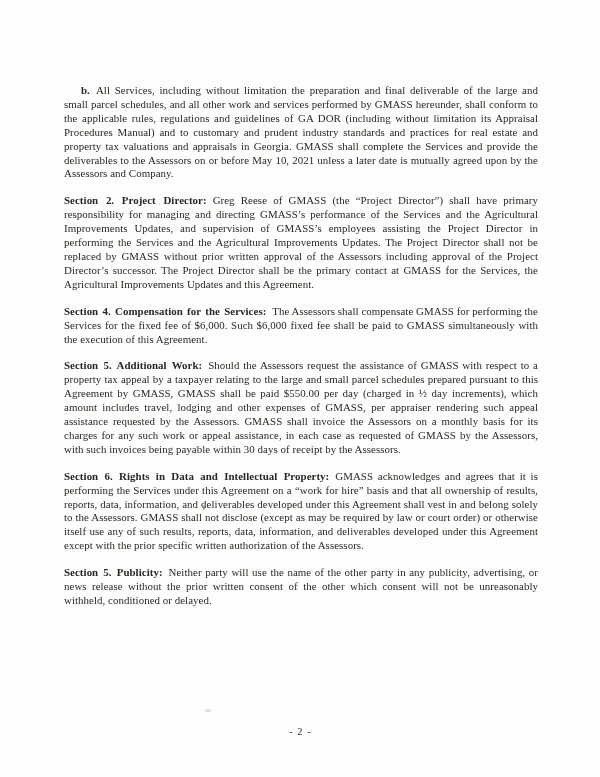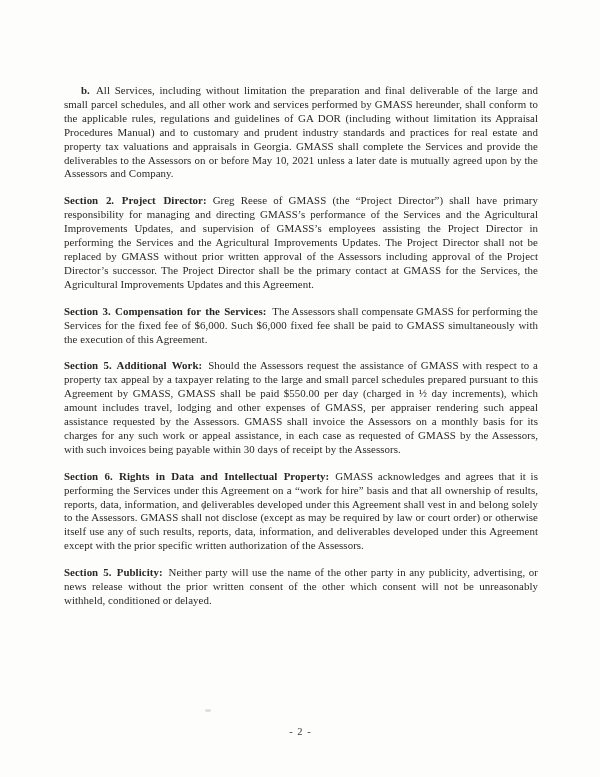--- a/index.html
+++ b/index.html
@@ -53,21 +53,21 @@
 
 <div class="page">
 
   <main class="content">
 
     <p class="para first-indent"><b class="lead">b.</b><span>All Services, including without limitation the preparation and final deliverable of the large and small parcel schedules, and all other work and services performed by GMASS hereunder, shall conform to the applicable rules, regulations and guidelines of GA DOR (including without limitation its Appraisal Procedures Manual) and to customary and prudent industry standards and practices for real estate and property tax valuations and appraisals in Georgia.  GMASS shall complete the Services and provide the deliverables to the Assessors on or before May 10, 2021 unless a later date is mutually agreed upon by the Assessors and Company.</span></p>
 
     <p class="para"><b class="lead">Section 2.  Project Director:</b><span>Greg Reese of GMASS (the “Project Director”) shall have primary responsibility for managing and directing GMASS’s performance of the Services and the Agricultural Improvements Updates, and supervision of GMASS’s employees assisting the Project Director in performing the Services and the Agricultural Improvements Updates.  The Project Director shall not be replaced by GMASS without prior written approval of the Assessors including approval of the Project Director’s successor.  The Project Director shall be the primary contact at GMASS for the Services, the Agricultural Improvements Updates and this Agreement.</span></p>
 
 
-    <p class="para"><b class="lead">Section 3.  Compensation for the Services:</b><span>The Assessors shall compensate GMASS for performing the Services for the fixed fee of $6,000.  Such $6,000 fixed fee shall be paid to GMASS simultaneously with the execution of this Agreement.</span></p>
+    <p class="para"><b class="lead">Section 4.  Compensation for the Services:</b><span>The Assessors shall compensate GMASS for performing the Services for the fixed fee of $6,000.  Such $6,000 fixed fee shall be paid to GMASS simultaneously with the execution of this Agreement.</span></p>
 
     <p class="para"><b class="lead">Section 5.  Additional Work:</b><span>Should the Assessors request the assistance of GMASS with respect to a property tax appeal by a taxpayer relating to the large and small parcel schedules prepared pursuant to this Agreement by GMASS, GMASS shall be paid $550.00 per day (charged in ½ day increments), which amount includes travel, lodging and other expenses of GMASS, per appraiser rendering such appeal assistance requested by the Assessors.  GMASS shall invoice the Assessors on a monthly basis for its charges for any such work or appeal assistance, in each case as requested of GMASS by the Assessors, with such invoices being payable within 30 days of receipt by the Assessors.</span></p>
 
     <p class="para"><b class="lead">Section 6.  Rights in Data and Intellectual Property:</b><span>GMASS acknowledges and agrees that it is performing the Services under this Agreement on a “work for hire” basis and that all ownership of results, reports, data, information, and deliverables developed under this Agreement shall vest in and belong solely to the Assessors.  GMASS shall not disclose (except as may be required by law or court order) or otherwise itself use any of such results, reports, data, information, and deliverables developed under this Agreement except with the prior specific written authorization of the Assessors.</span></p>
 
     <p class="para"><b class="lead">Section 5.  Publicity:</b><span>Neither party will use the name of the other party in any publicity, advertising, or news release without the prior written consent of the other which consent will not be unreasonably withheld, conditioned or delayed.</span></p>
 
   </main>
 
   <div class="speck speck-1"></div>

